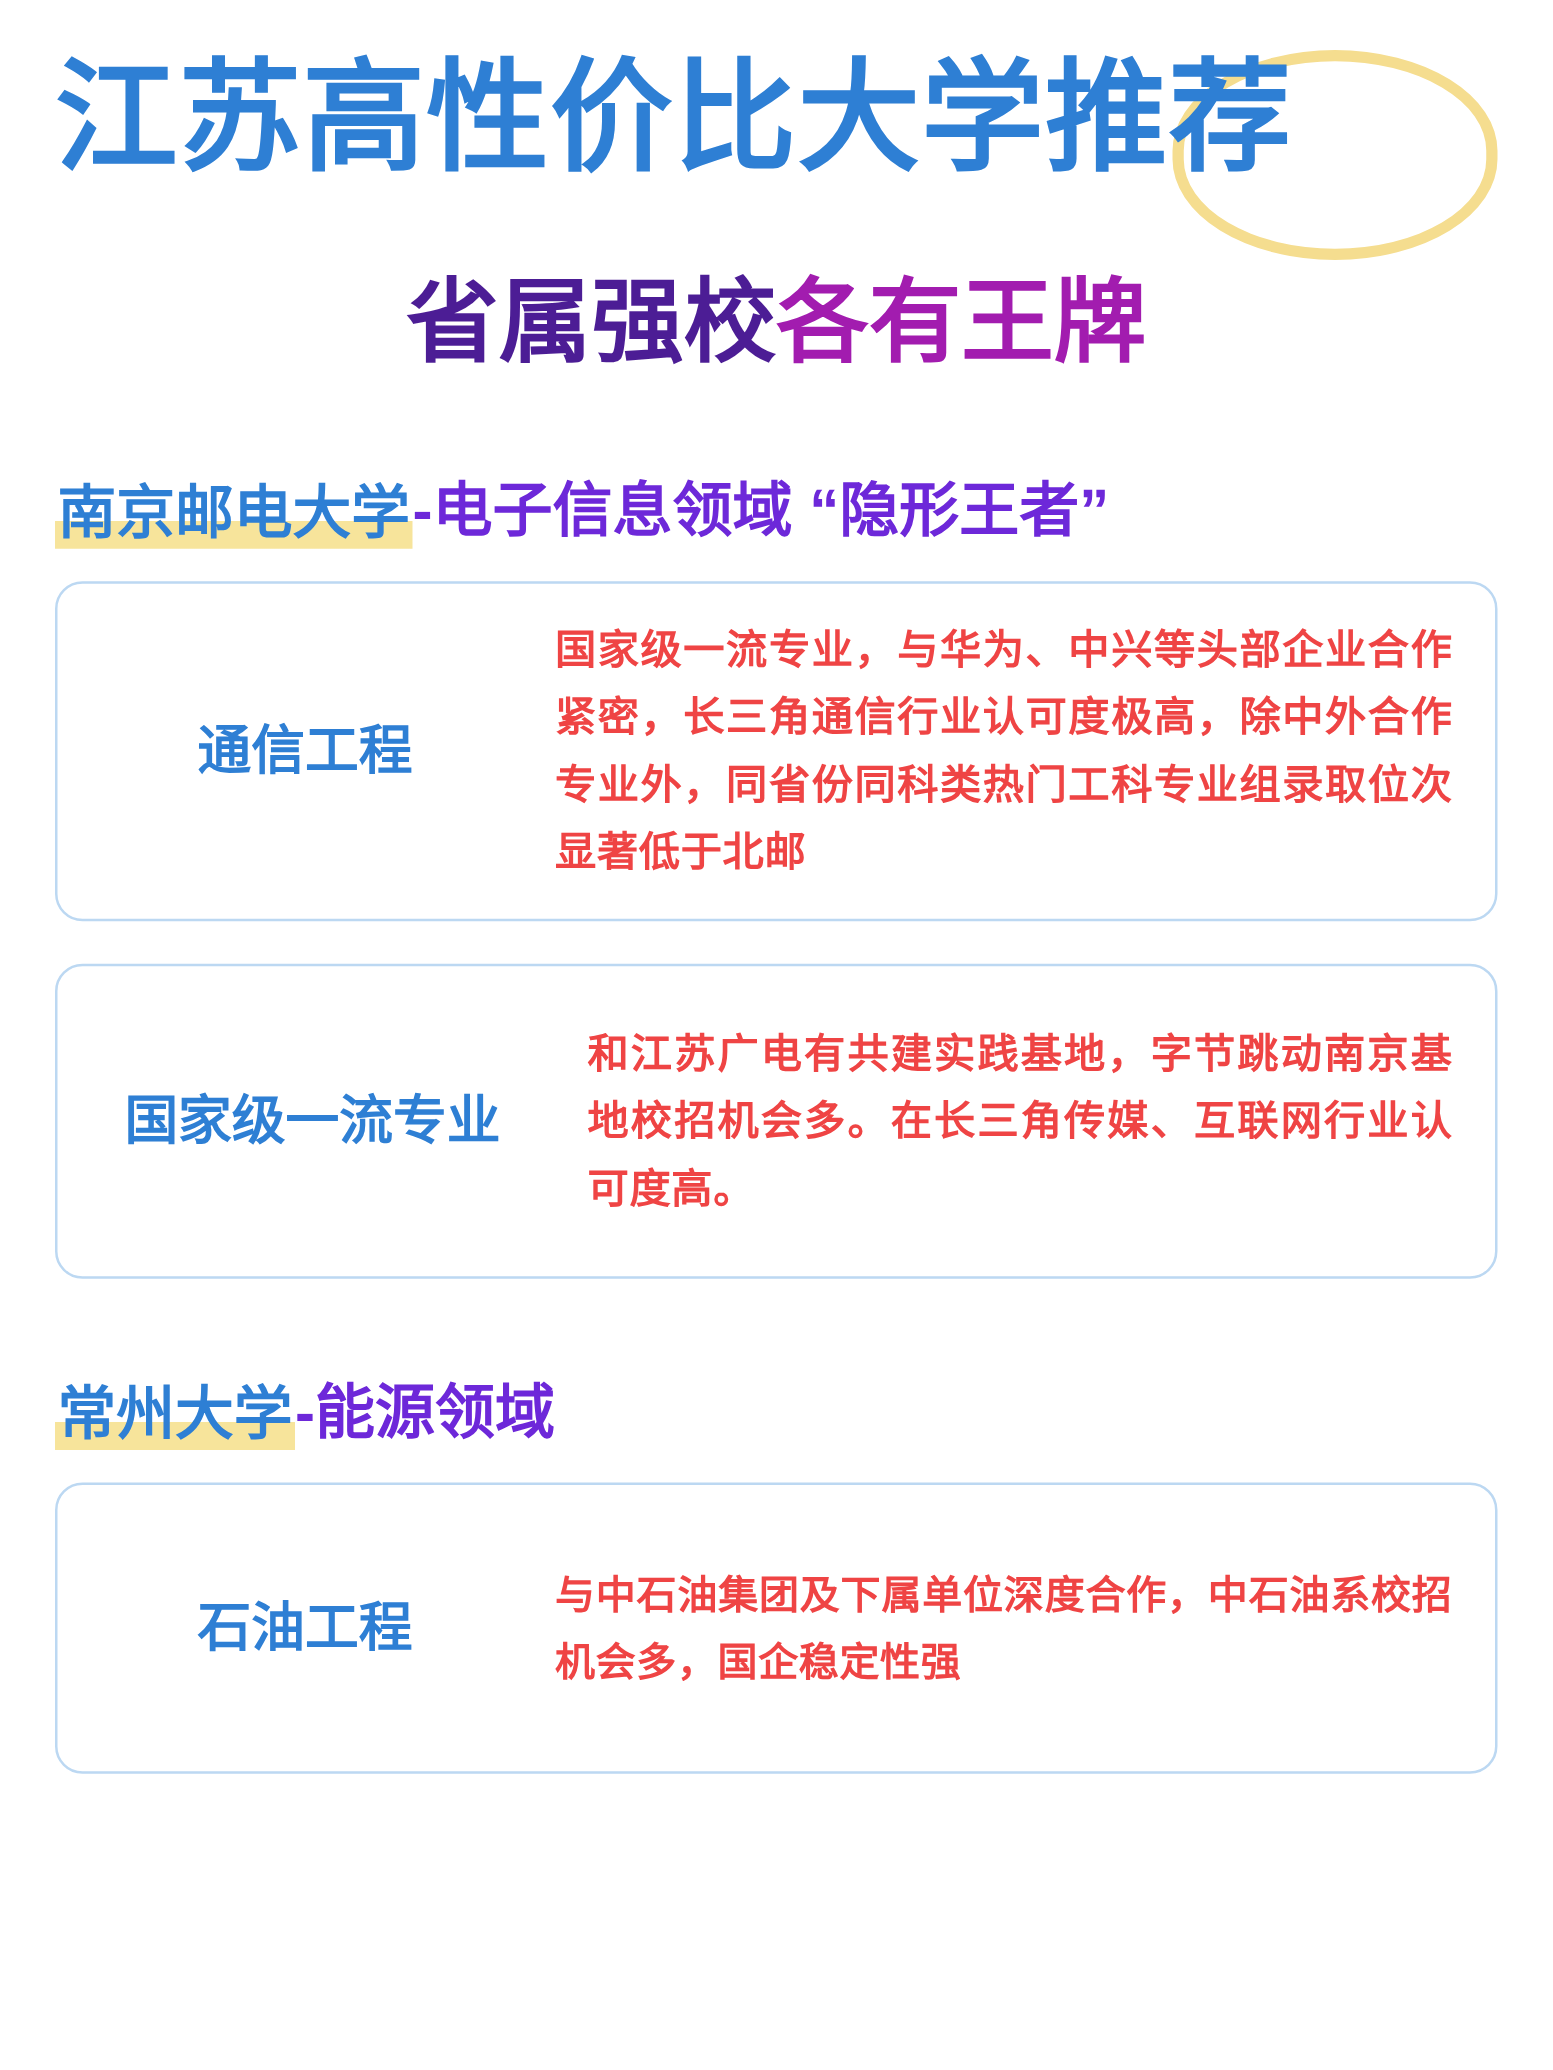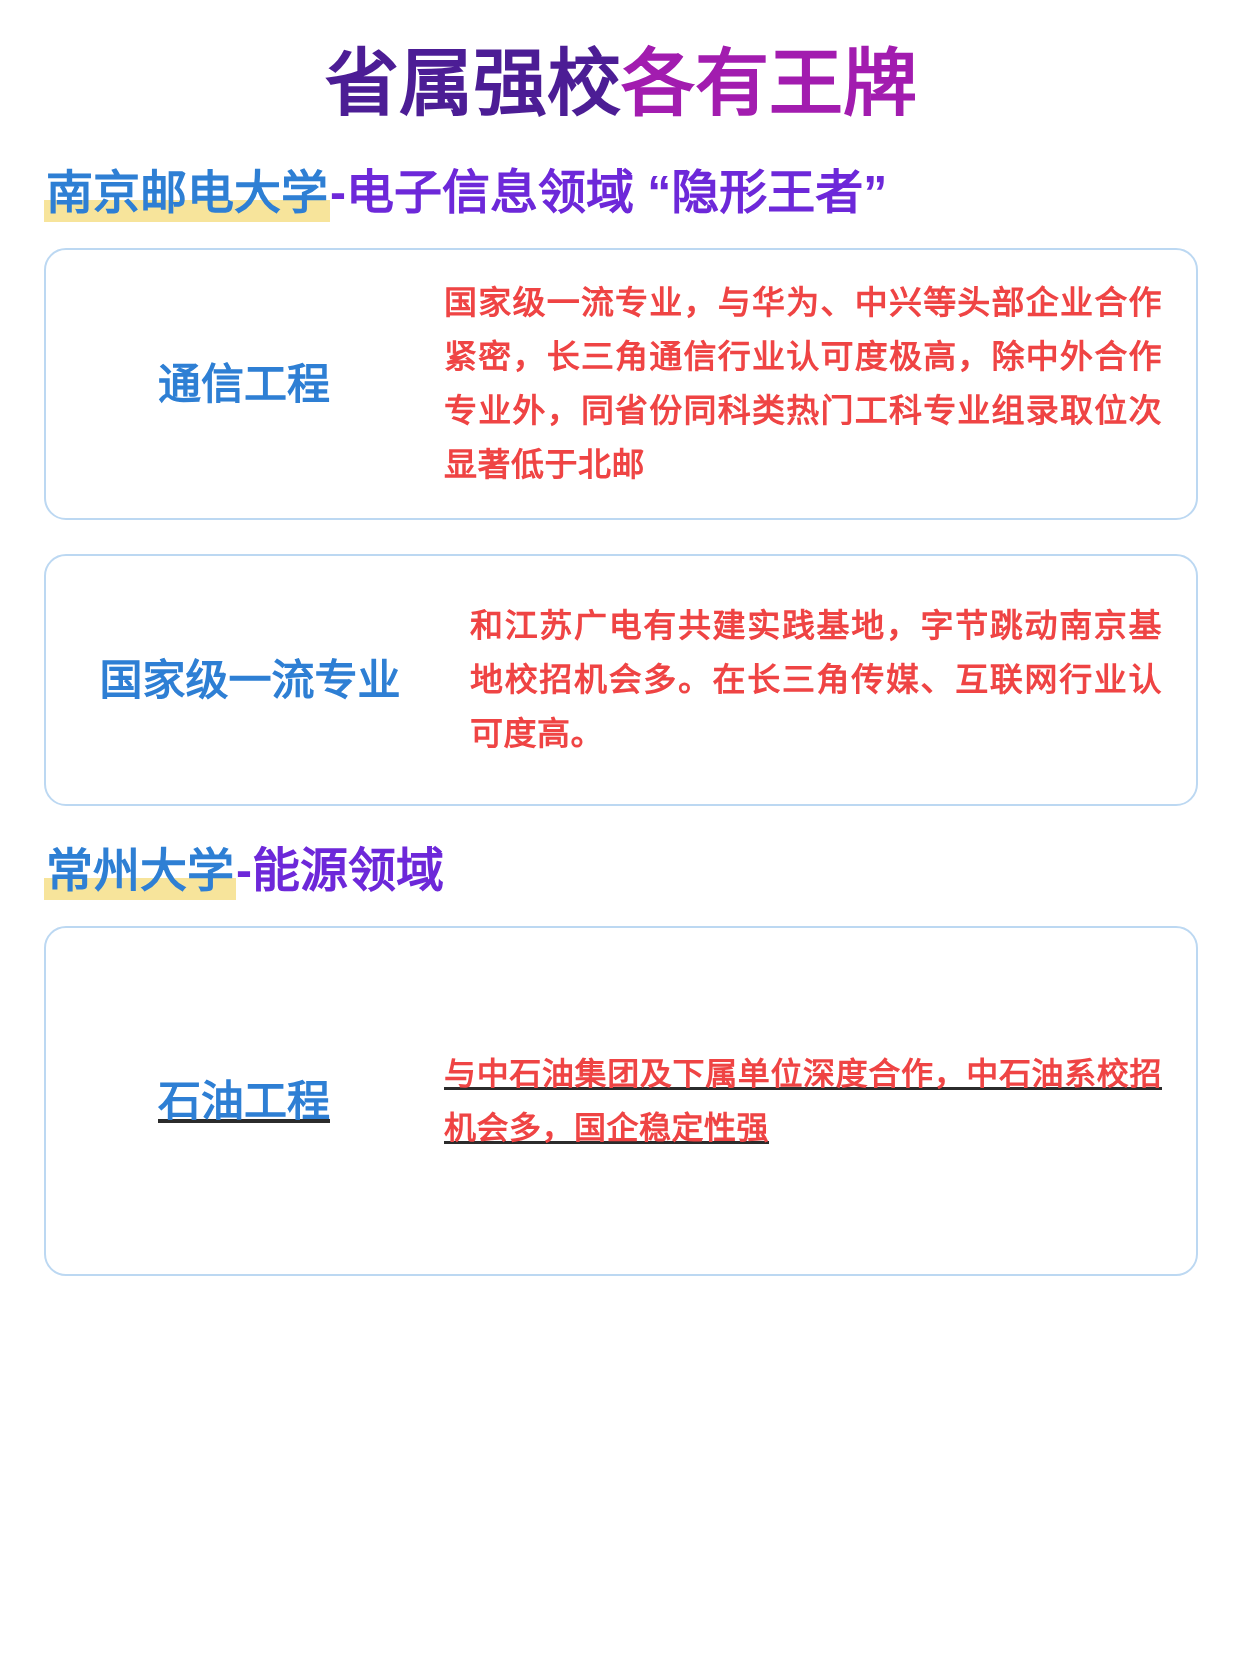--- a/index.html
+++ b/index.html
@@ -58,21 +58,21 @@
   }
   .subtitle .red {
     color: #4c1d95;
   }
   .subtitle .dark {
     color: #a21caf;
   }
 
   
   .section-head {
-    margin-top: 36px;
+    margin-top: 79px;
     margin-bottom: 26px;
     font-size: 47px;
     line-height: 58px;
     font-weight: 700;
     white-space: nowrap;
     display: flex;
     align-items: center;
   }
   .section-head .school {
     color: #2e7fd4;
@@ -115,29 +115,33 @@
     font-weight: 700;
     letter-spacing: 0.5px;
     text-align: justify;
     margin-left: 36px;
   }
 
   .card-1 { height: 272px; }
   .card-1 .card-major { width: 300px; }
   .card-2 { height: 252px; }
   .card-2 .card-major { width: 340px; padding-left: 0; }
-  .card-3 { height: 350px; text-decoration: underline; }
+  .card-3 { height: 233px; }
   .card-3 .card-major { width: 300px; }
   .card-3 .card-desc { font-size: 32px; }
 </style>
 </head>
 <body>
 
 <div class="page">
 
+  <div class="title-wrap">
+    <div class="highlight-ring"></div>
+    <div class="main-title">江苏高性价比大学推荐</div>
+  </div>
 
   <div class="subtitle">
     <span class="red">省属强校</span><span class="dark">各有王牌</span>
   </div>
 
   <div class="section-head">
     <span class="school">南京邮电大学</span>
     <span class="rest">-电子信息领域 “隐形王者”</span>
   </div>
 

